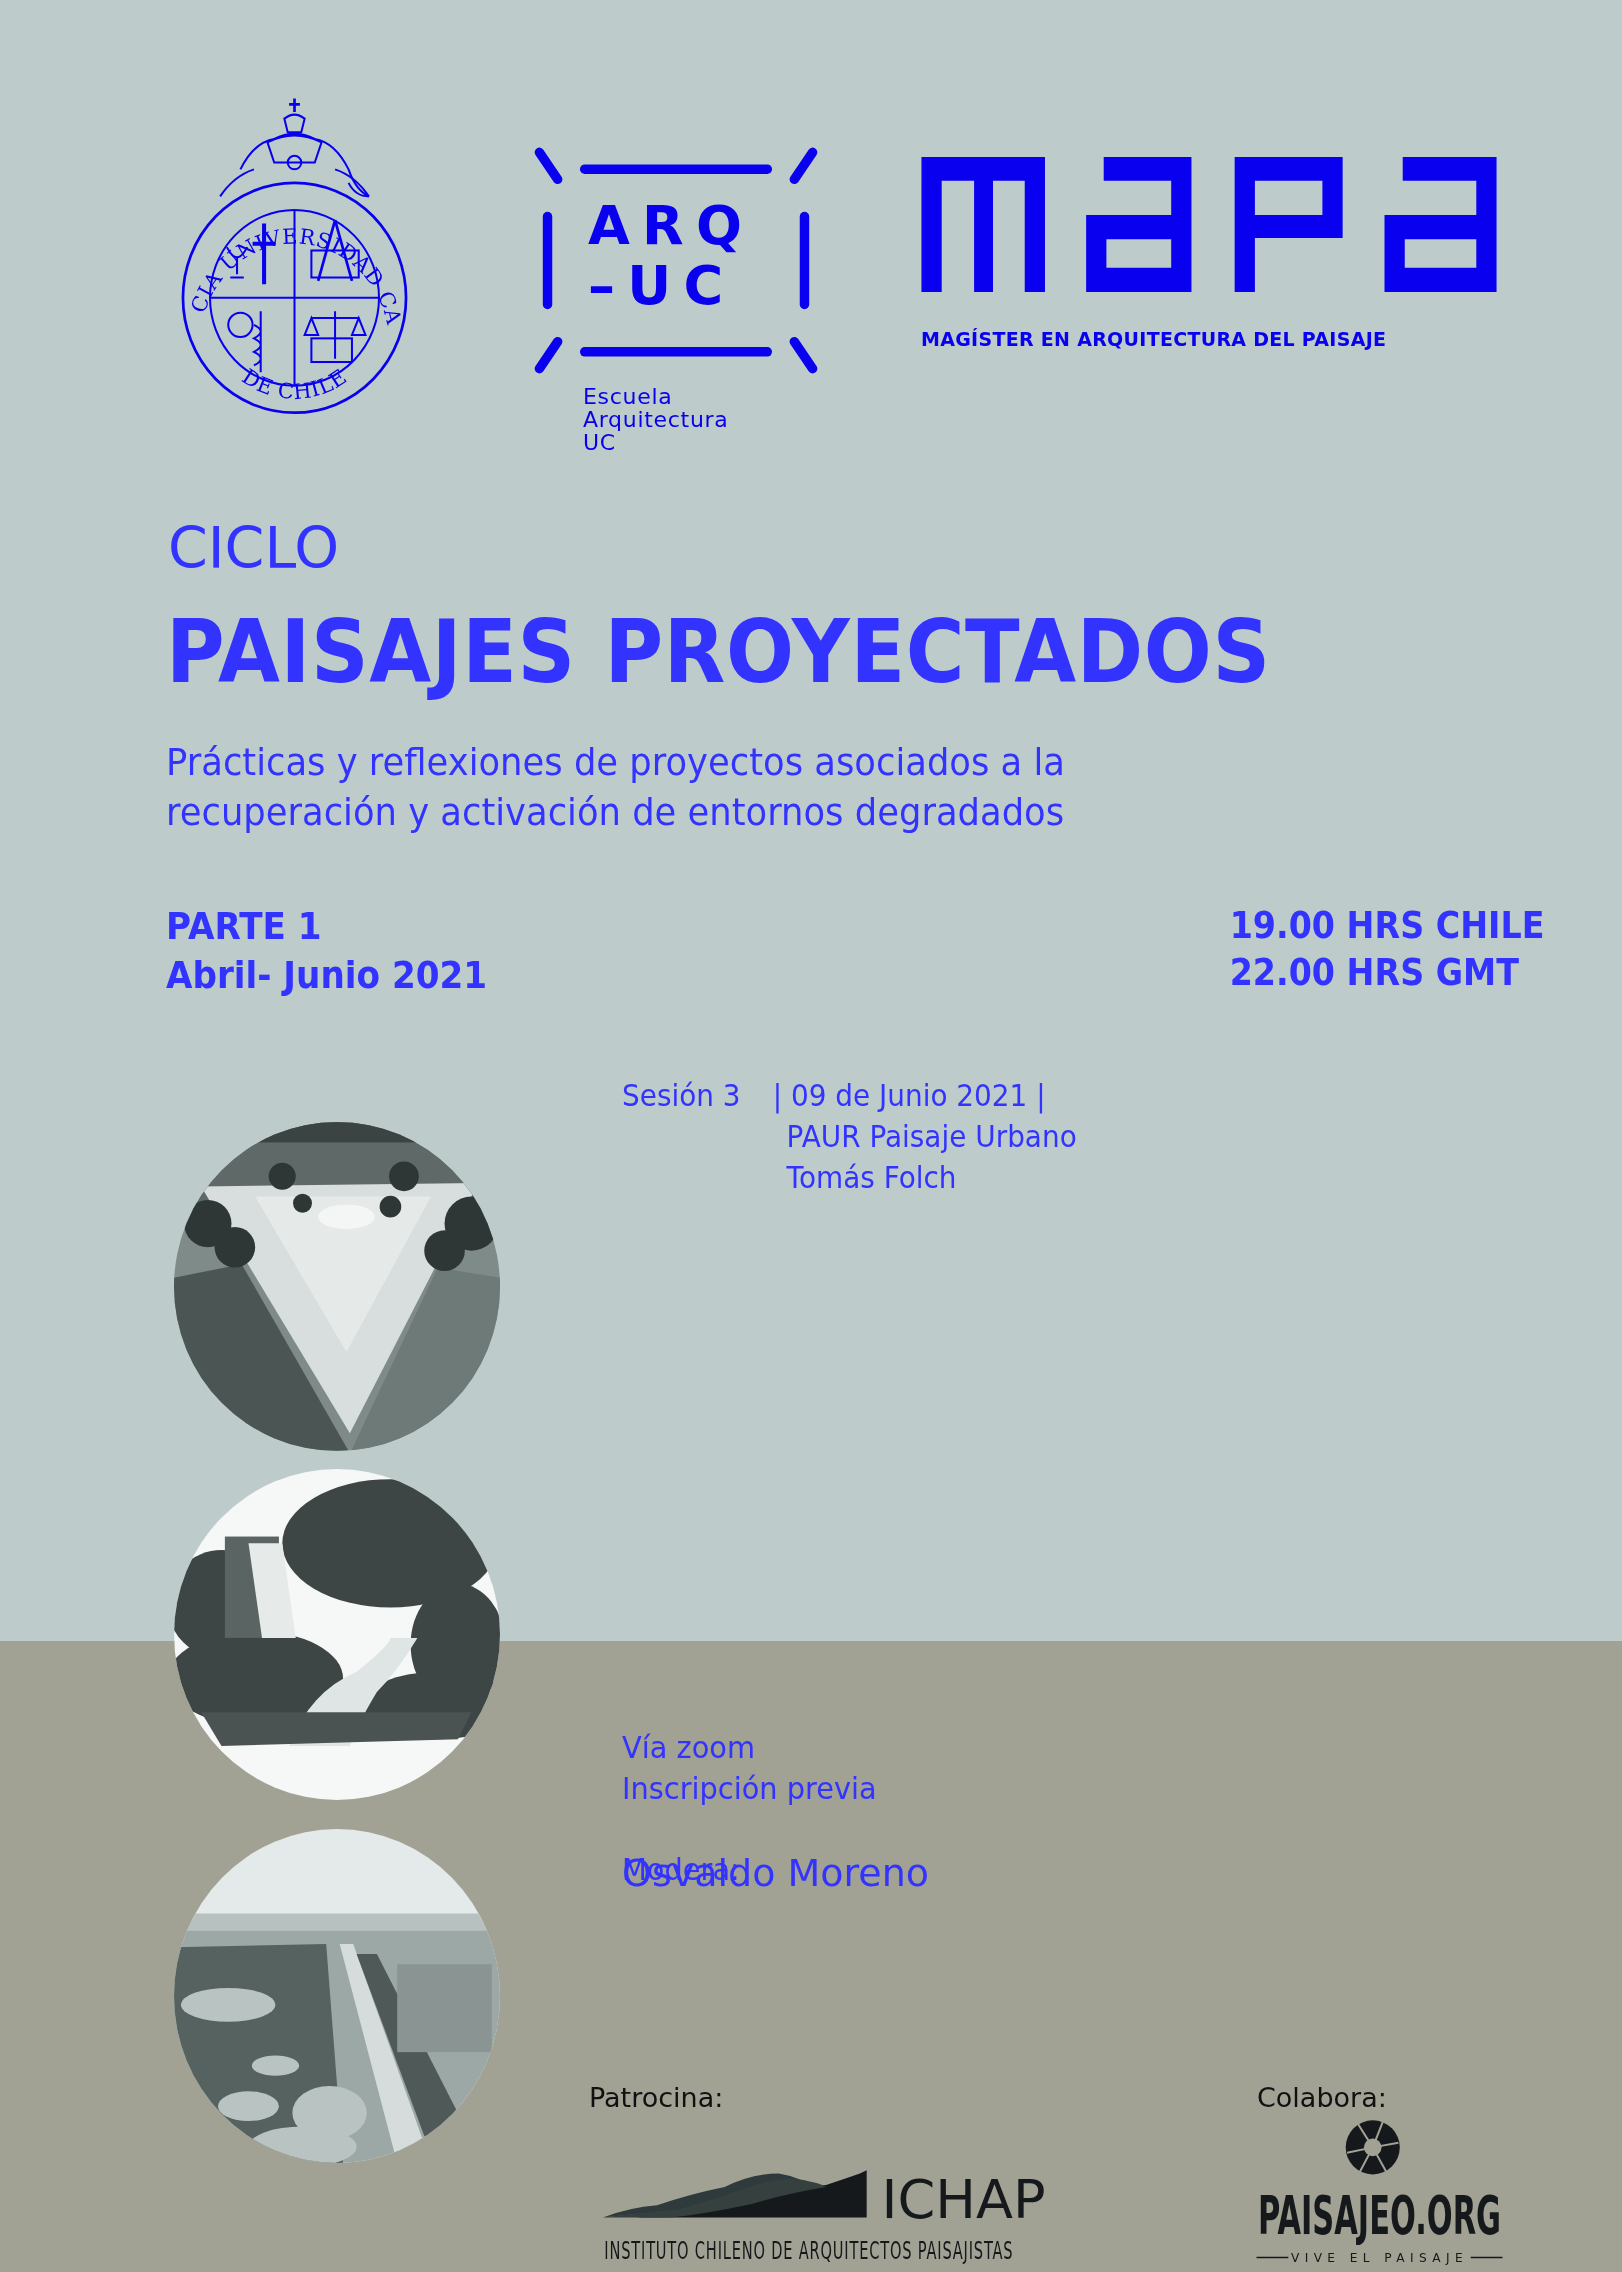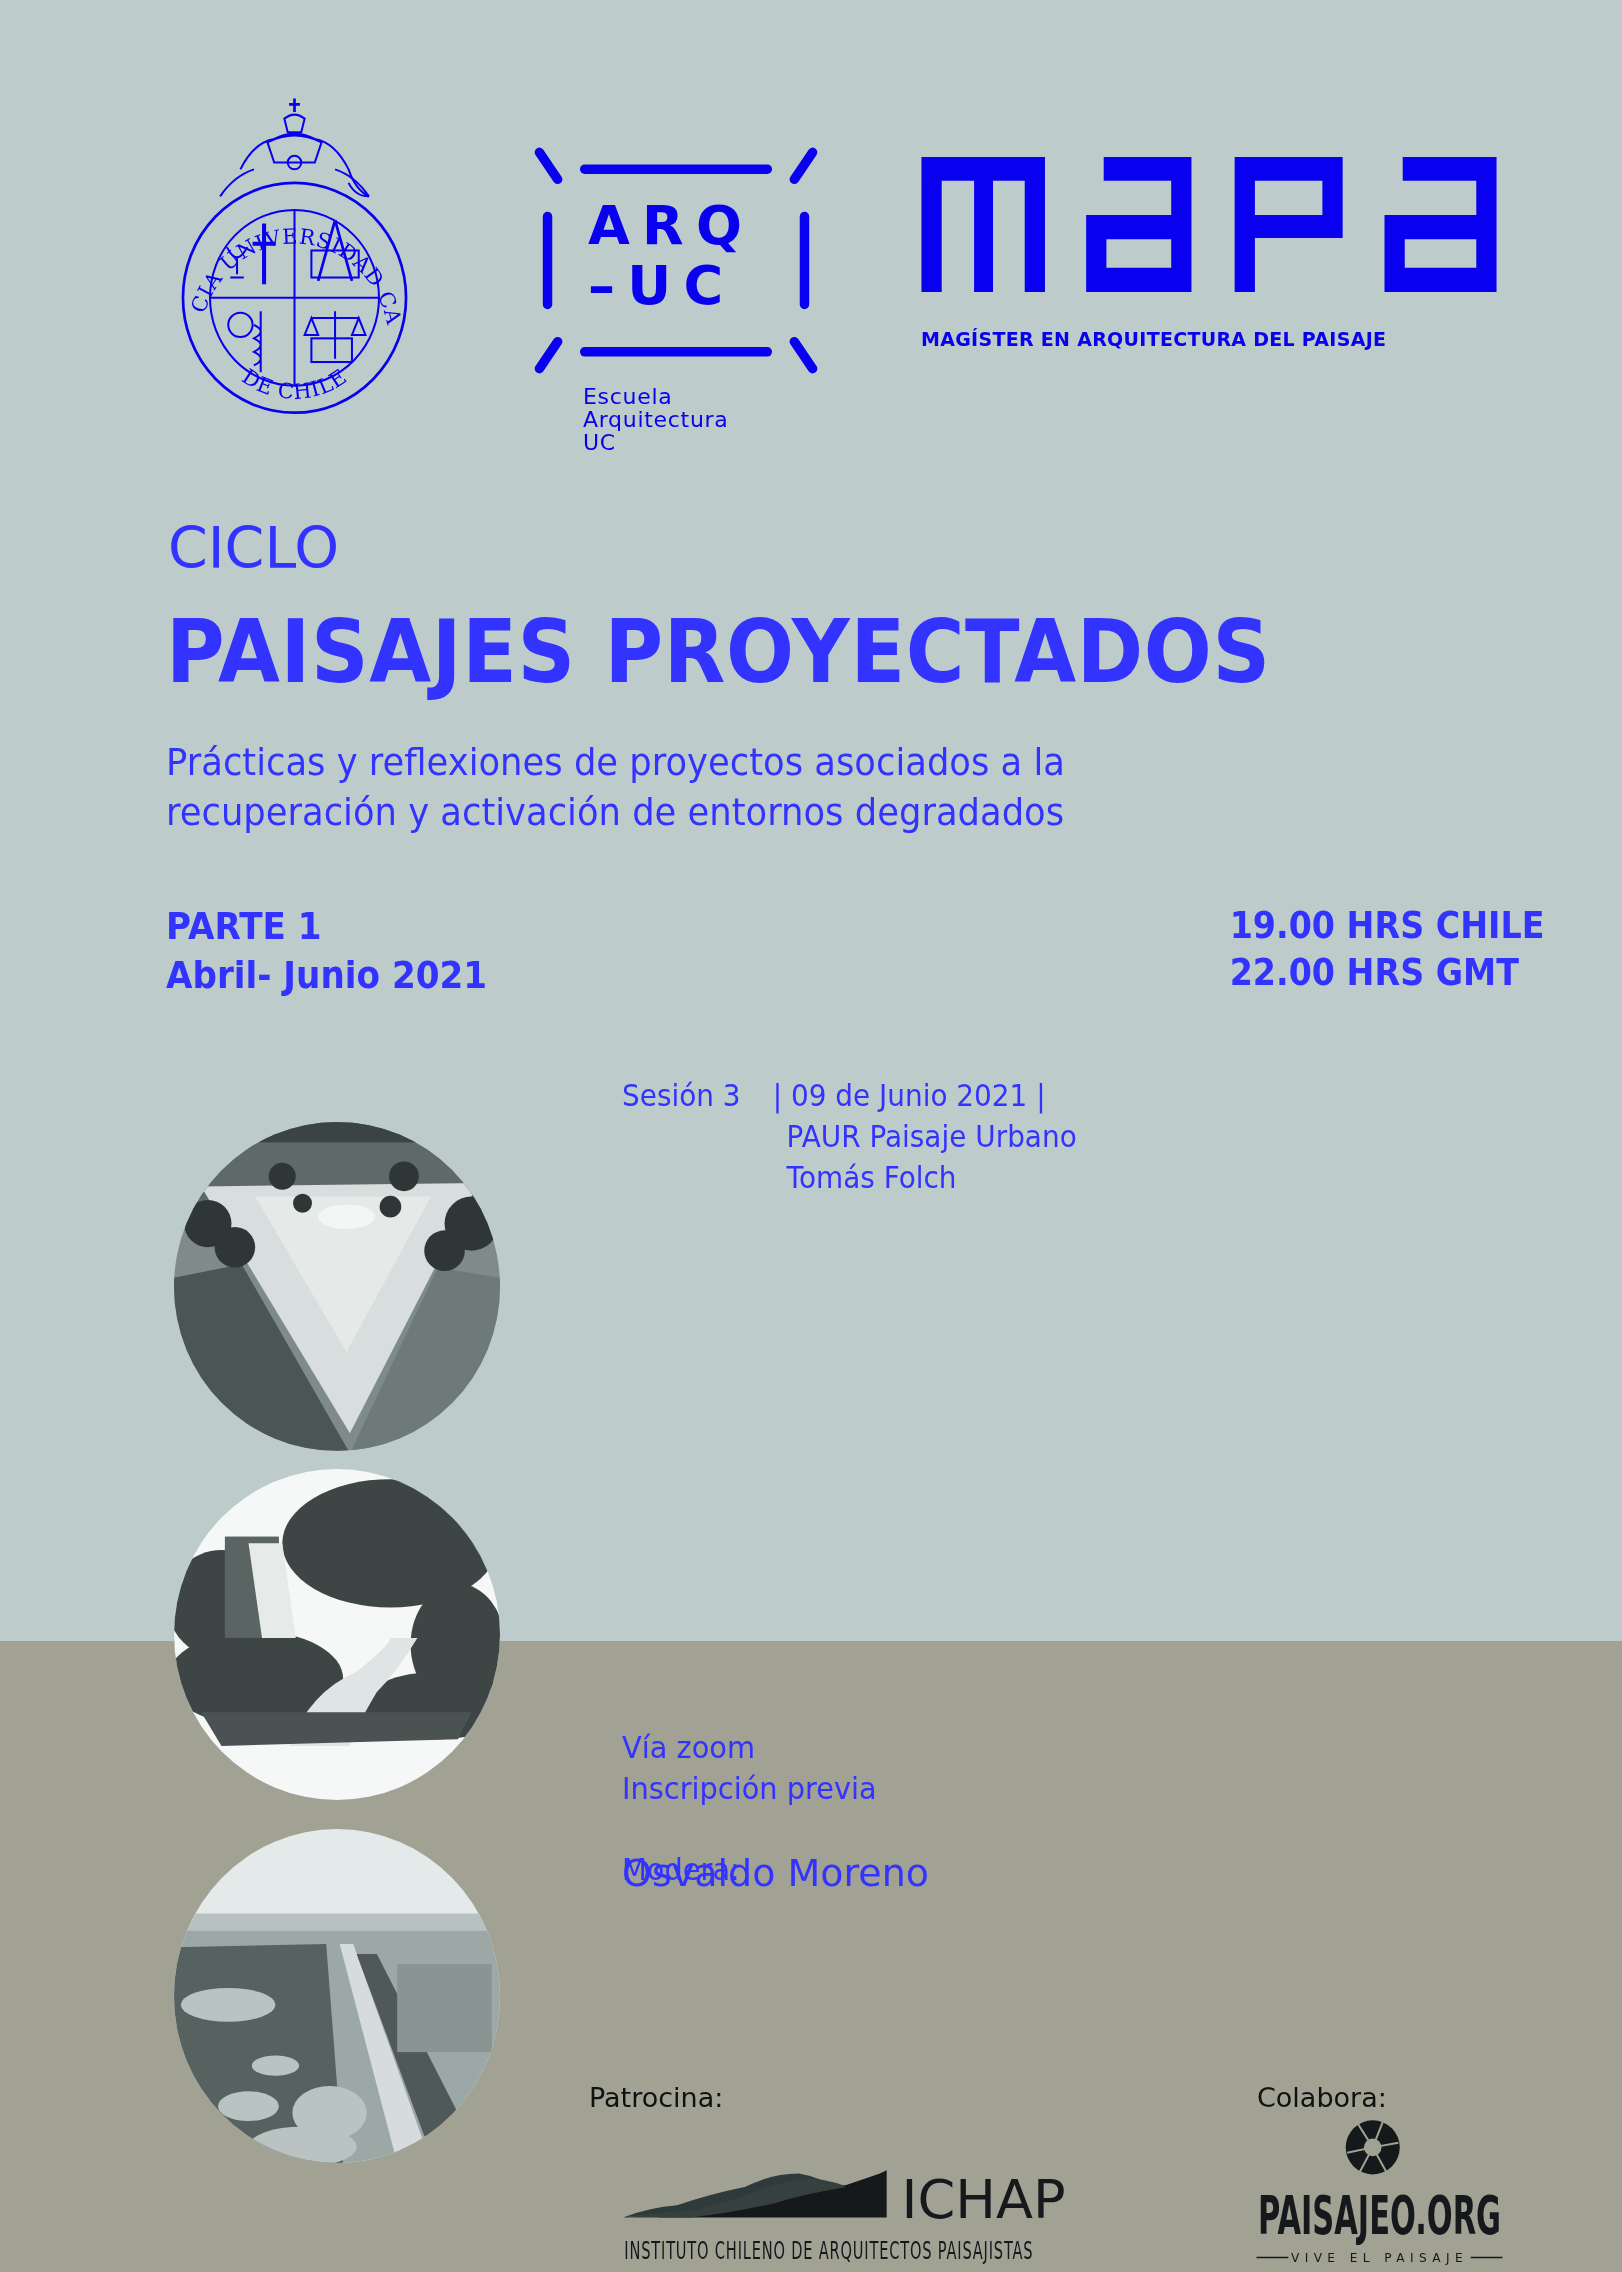--- a/index.html
+++ b/index.html
@@ -41,21 +41,21 @@
   .photo { position: absolute; border-radius: 50%; overflow: hidden; }
   .photo svg { display: block; }
 
   
   .info { left: 622px; top: 1727px; font-size: 31px; line-height: 41px; }
   .modera-label { left: 622px; top: 1849px; font-size: 31px; line-height: 41px; }
   .moderator { left: 622px; top: 1850px; font-size: 38px; line-height: 47px; }
 
   .patro-label { left: 589px; top: 2082px; font-size: 27px; color: #111; }
   .colab-label { left: 1257px; top: 2082px; font-size: 27px; color: #111; }
-  .ichap { left: 623px; top: 2170px; width: 622px; height: 95px; }
+  .ichap { left: 603px; top: 2170px; width: 622px; height: 95px; }
   .paisajeo { left: 1251px; top: 2119px; width: 257px; height: 152px; text-decoration: underline; }
 </style>
 </head>
 <body>
 
 <div class="bg-top"></div>
 <div class="bg-bottom"></div>
 
 <div class="abs uc-seal">
   <svg width="257" height="338" viewBox="0 0 380 500" fill="none" stroke="#0800EE" stroke-width="3">

